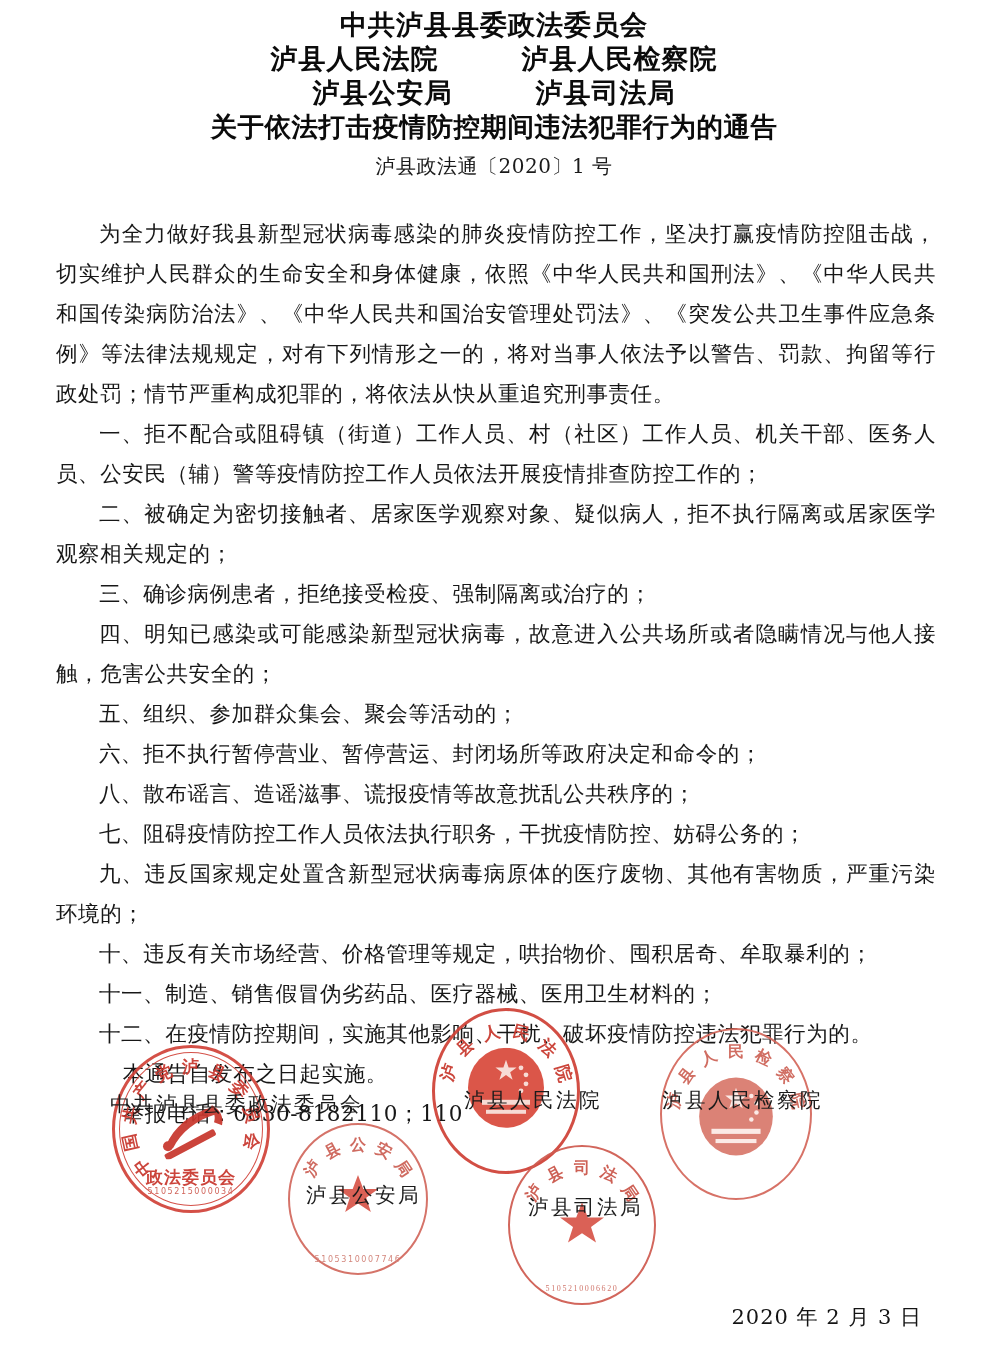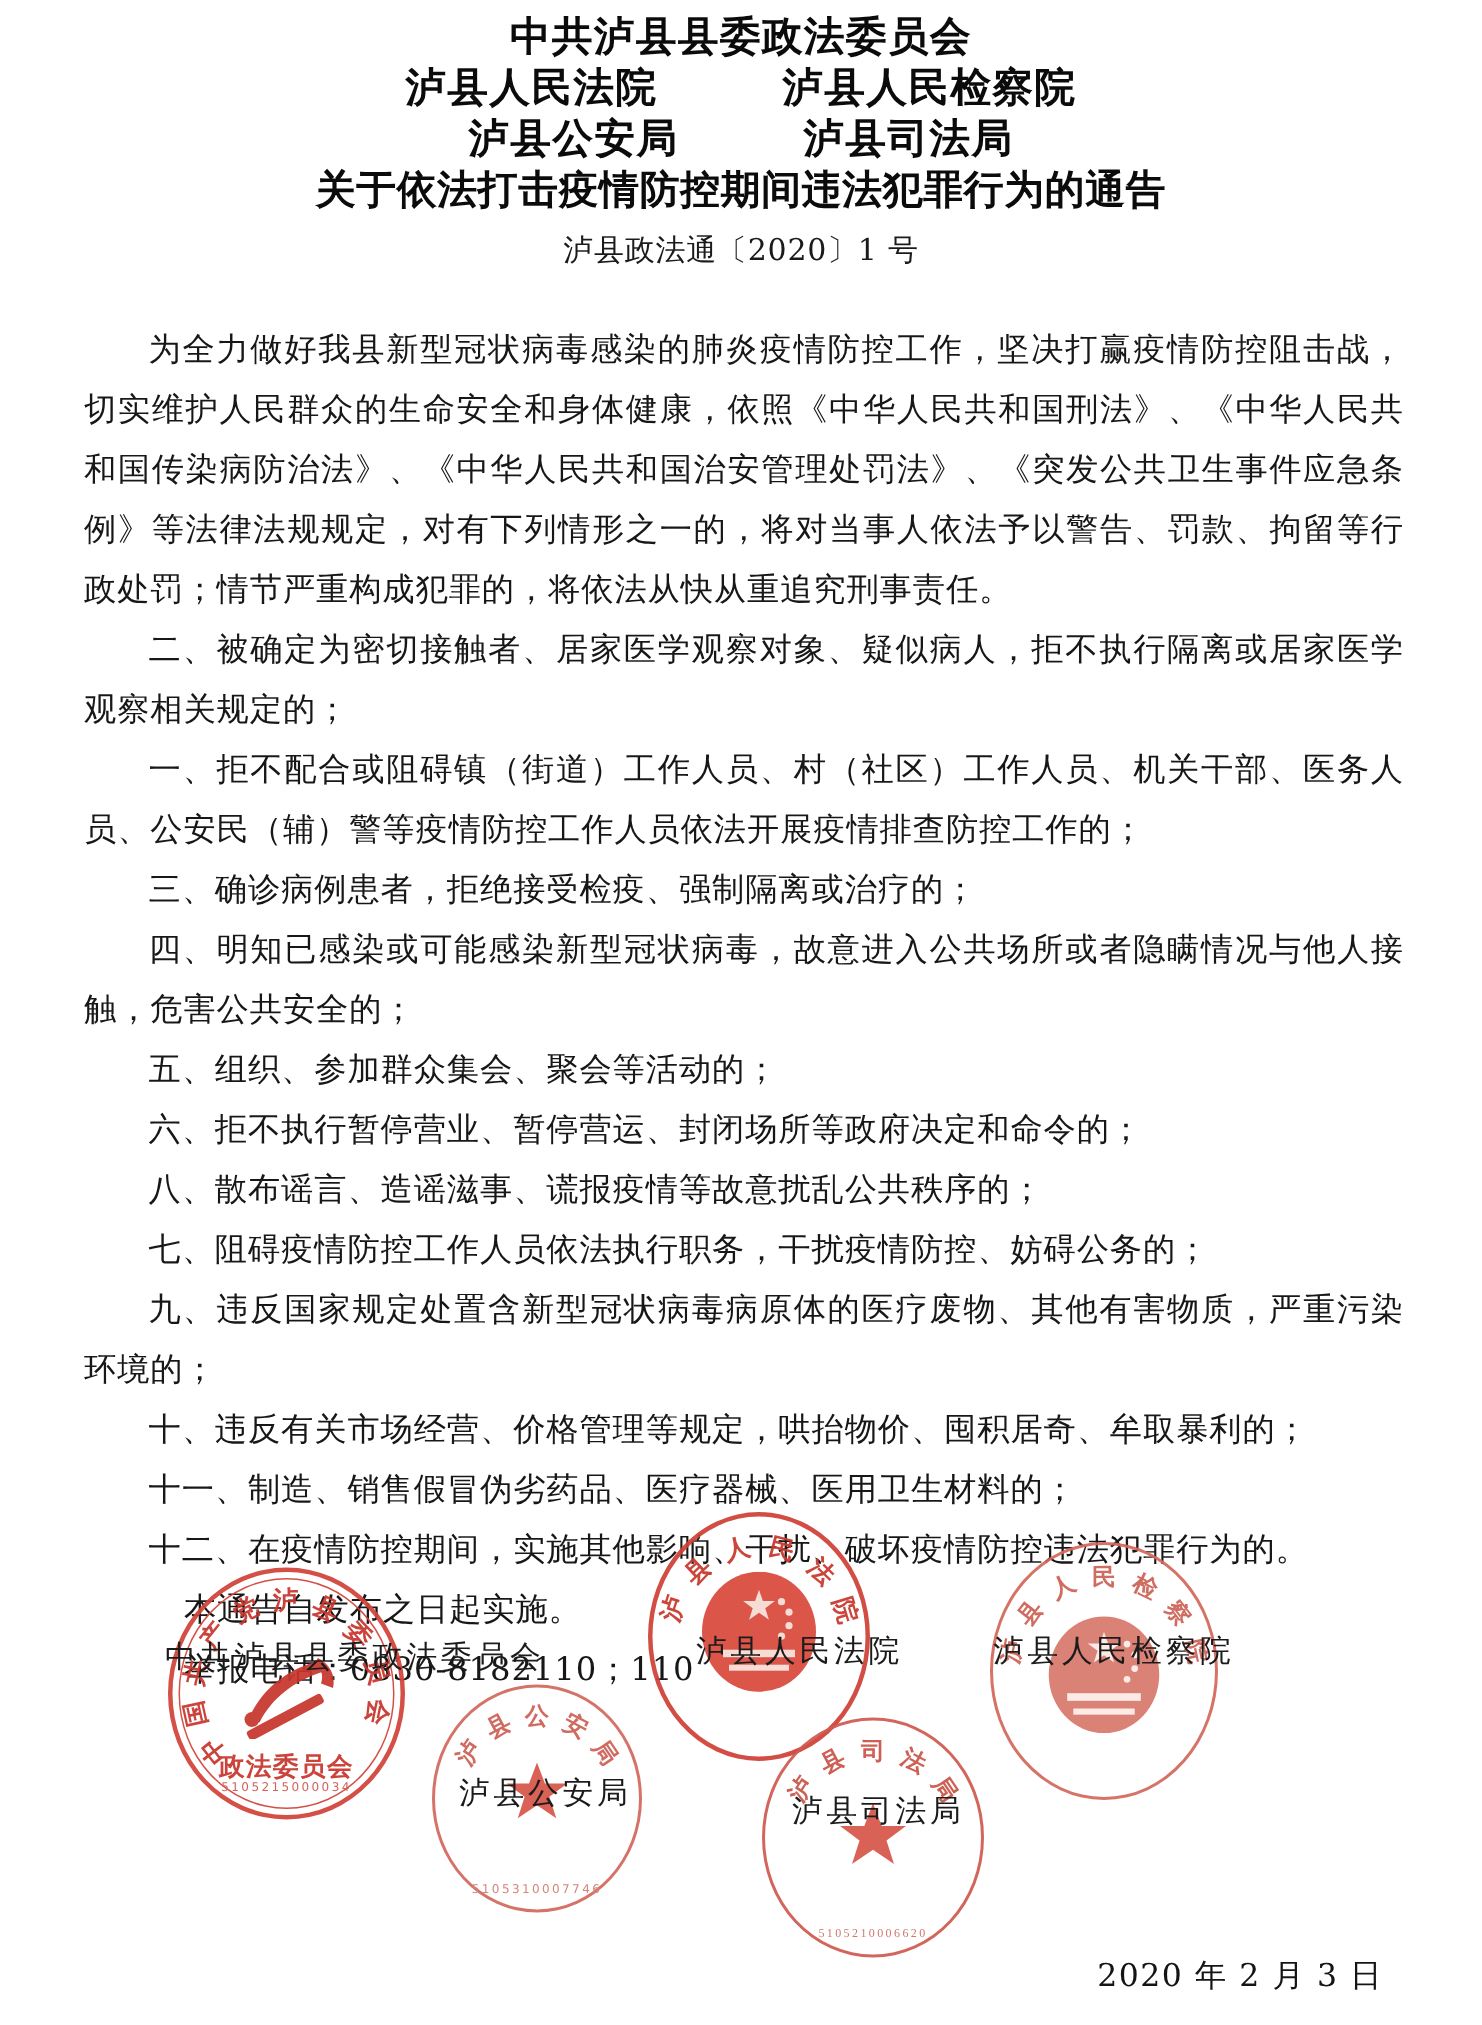--- a/index.html
+++ b/index.html
@@ -165,22 +165,22 @@
   <div class="header">
     <div class="hdr-line">中共泸县县委政法委员会</div>
     <div class="hdr-line">泸县人民法院        泸县人民检察院</div>
     <div class="hdr-line">泸县公安局        泸县司法局</div>
     <div class="hdr-line wide">关于依法打击疫情防控期间违法犯罪行为的通告</div>
     <div class="doc-number">泸县政法通〔2020〕1 号</div>
   </div>
 
   <div class="body-text">
     <p class="para indent2">为全力做好我县新型冠状病毒感染的肺炎疫情防控工作，坚决打赢疫情防控阻击战，切实维护人民群众的生命安全和身体健康，依照《中华人民共和国刑法》、《中华人民共和国传染病防治法》、《中华人民共和国治安管理处罚法》、《突发公共卫生事件应急条例》等法律法规规定，对有下列情形之一的，将对当事人依法予以警告、罚款、拘留等行政处罚；情节严重构成犯罪的，将依法从快从重追究刑事责任。</p>
+    <p class="para indent2">一、拒不配合或阻碍镇（街道）工作人员、村（社区）工作人员、机关干部、医务人员、公安民（辅）警等疫情防控工作人员依法开展疫情排查防控工作的；</p>
     <p class="para indent2">二、被确定为密切接触者、居家医学观察对象、疑似病人，拒不执行隔离或居家医学观察相关规定的；</p>
-    <p class="para indent2">一、拒不配合或阻碍镇（街道）工作人员、村（社区）工作人员、机关干部、医务人员、公安民（辅）警等疫情防控工作人员依法开展疫情排查防控工作的；</p>
     <p class="para indent2">三、确诊病例患者，拒绝接受检疫、强制隔离或治疗的；</p>
     <p class="para indent2">四、明知已感染或可能感染新型冠状病毒，故意进入公共场所或者隐瞒情况与他人接触，危害公共安全的；</p>
     <p class="para indent2">五、组织、参加群众集会、聚会等活动的；</p>
     <p class="para indent2">六、拒不执行暂停营业、暂停营运、封闭场所等政府决定和命令的；</p>
     <p class="para indent2">八、散布谣言、造谣滋事、谎报疫情等故意扰乱公共秩序的；</p>
     <p class="para indent2">七、阻碍疫情防控工作人员依法执行职务，干扰疫情防控、妨碍公务的；</p>
     <p class="para indent2">九、违反国家规定处置含新型冠状病毒病原体的医疗废物、其他有害物质，严重污染环境的；</p>
     <p class="para indent2">十、违反有关市场经营、价格管理等规定，哄抬物价、囤积居奇、牟取暴利的；</p>
     <p class="para indent2">十一、制造、销售假冒伪劣药品、医疗器械、医用卫生材料的；</p>
     <p class="para indent2">十二、在疫情防控期间，实施其他影响、干扰、破坏疫情防控违法犯罪行为的。</p>

